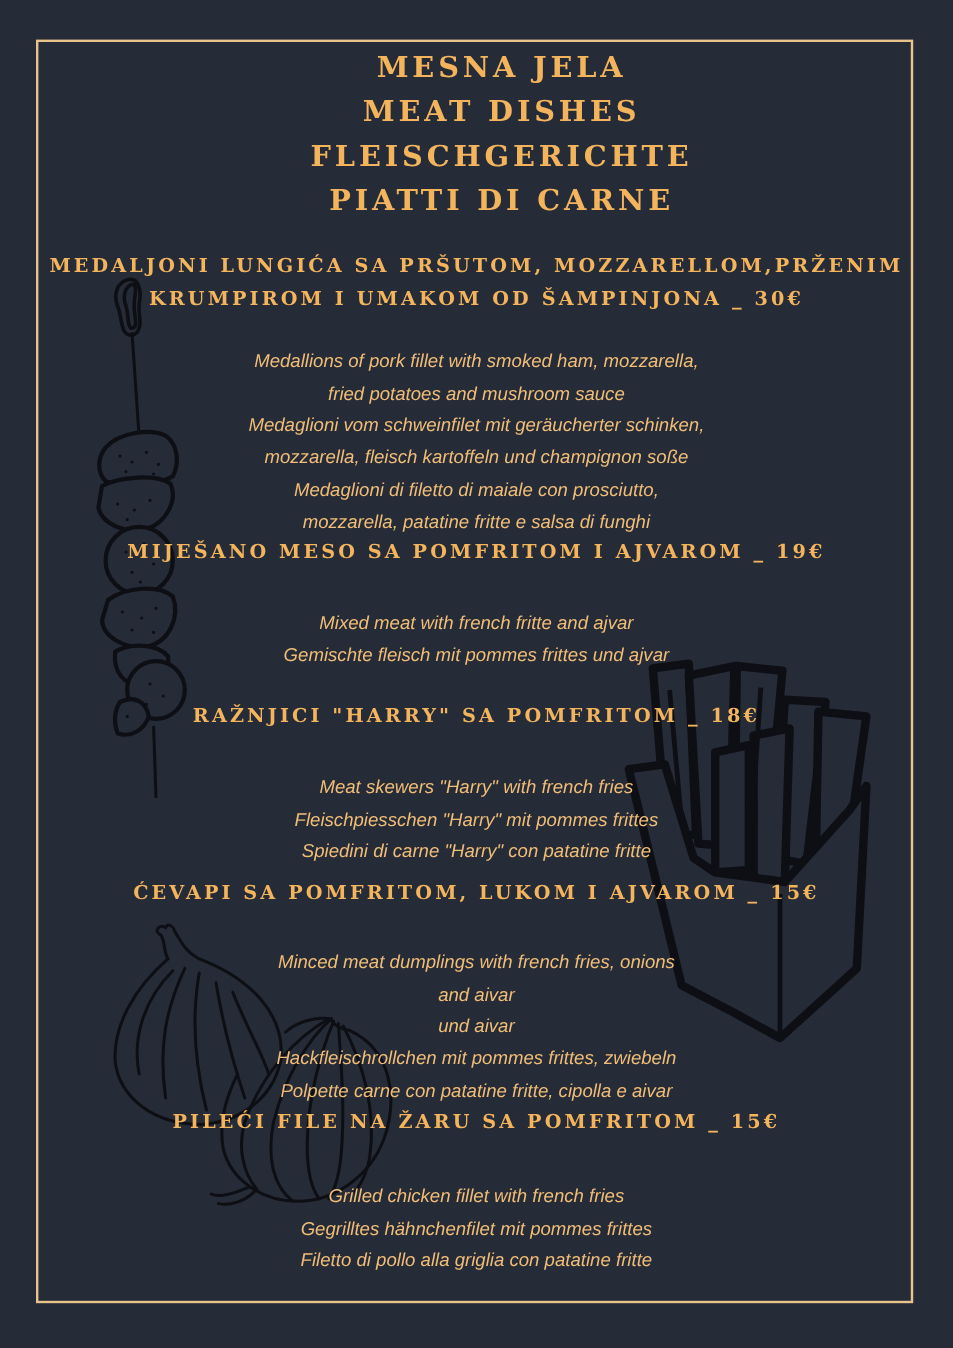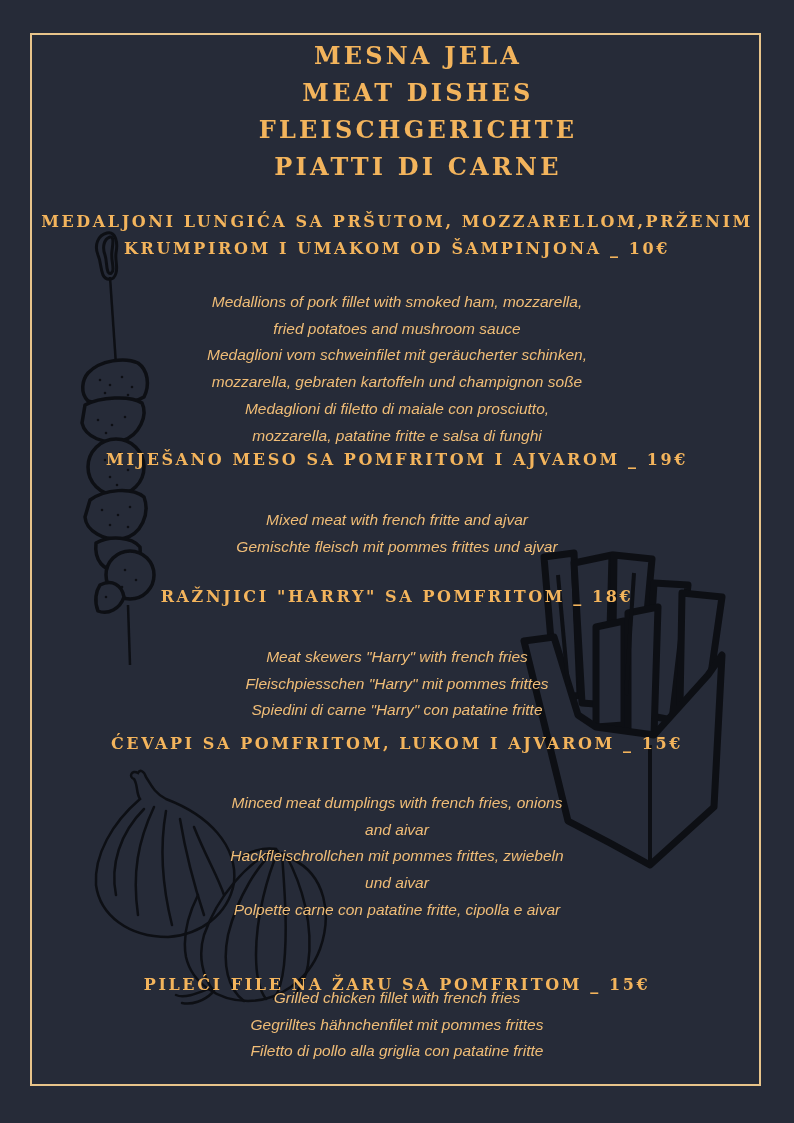--- a/index.html
+++ b/index.html
@@ -134,27 +134,27 @@
 </svg>
 
 <div class="content">
   <div class="title-line" style="top:41px">MESNA JELA</div>
   <div class="title-line" style="top:78px">MEAT DISHES</div>
   <div class="title-line" style="top:115px">FLEISCHGERICHTE</div>
   <div class="title-line" style="top:152px">PIATTI DI CARNE</div>
 
   <div class="dish-name" style="top:208px">
     <div>MEDALJONI LUNGIĆA SA PRŠUTOM, MOZZARELLOM,PRŽENIM</div>
-    <div>KRUMPIROM I UMAKOM OD ŠAMPINJONA _ 10€</div>
+    <div>KRUMPIROM I UMAKOM OD ŠAMPINJONA _ 30€</div>
   </div>
   <div class="desc" style="top:270px">
     <div>Medallions of pork fillet with smoked ham, mozzarella,</div>
     <div>fried potatoes and mushroom sauce</div>
     <div>Medaglioni vom schweinfilet mit geräucherter schinken,</div>
-    <div>mozzarella, gebraten kartoffeln und champignon soße</div>
+    <div>mozzarella, fleisch kartoffeln und champignon soße</div>
     <div>Medaglioni di filetto di maiale con prosciutto,</div>
     <div>mozzarella, patatine fritte e salsa di funghi</div>
   </div>
 
   <div class="dish-name" style="top:446px">
     <div>MIJEŠANO MESO SA POMFRITOM I AJVAROM _ 19€</div>
   </div>
   <div class="desc" style="top:488px">
     <div>Mixed meat with french fritte and ajvar</div>
     <div>Gemischte fleisch mit pommes frittes und ajvar</div>
@@ -168,26 +168,26 @@
     <div>Fleischpiesschen "Harry" mit pommes frittes</div>
     <div>Spiedini di carne "Harry" con patatine fritte</div>
   </div>
 
   <div class="dish-name" style="top:730px">
     <div>ĆEVAPI SA POMFRITOM, LUKOM I AJVAROM _ 15€</div>
   </div>
   <div class="desc" style="top:771px">
     <div>Minced meat dumplings with french fries, onions</div>
     <div>and aivar</div>
+    <div>und aivar</div>
     <div>Hackfleischrollchen mit pommes frittes, zwiebeln</div>
-    <div>und aivar</div>
     <div>Polpette carne con patatine fritte, cipolla e aivar</div>
   </div>
 
-  <div class="dish-name" style="top:971px">
+  <div class="dish-name" style="top:921px">
     <div>PILEĆI FILE NA ŽARU SA POMFRITOM _ 15€</div>
   </div>
   <div class="desc" style="top:966px">
     <div>Grilled chicken fillet with french fries</div>
     <div>Gegrilltes hähnchenfilet mit pommes frittes</div>
     <div>Filetto di pollo alla griglia con patatine fritte</div>
   </div>
 </div>
 
 </body></html>

